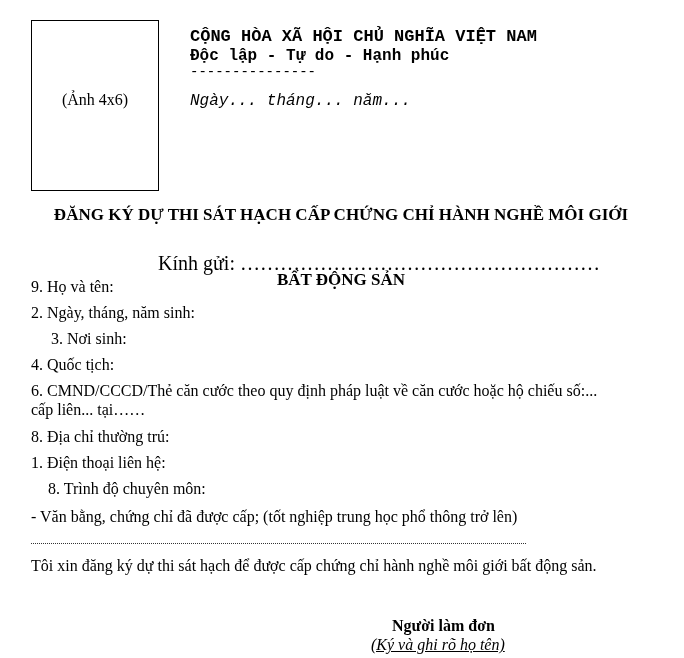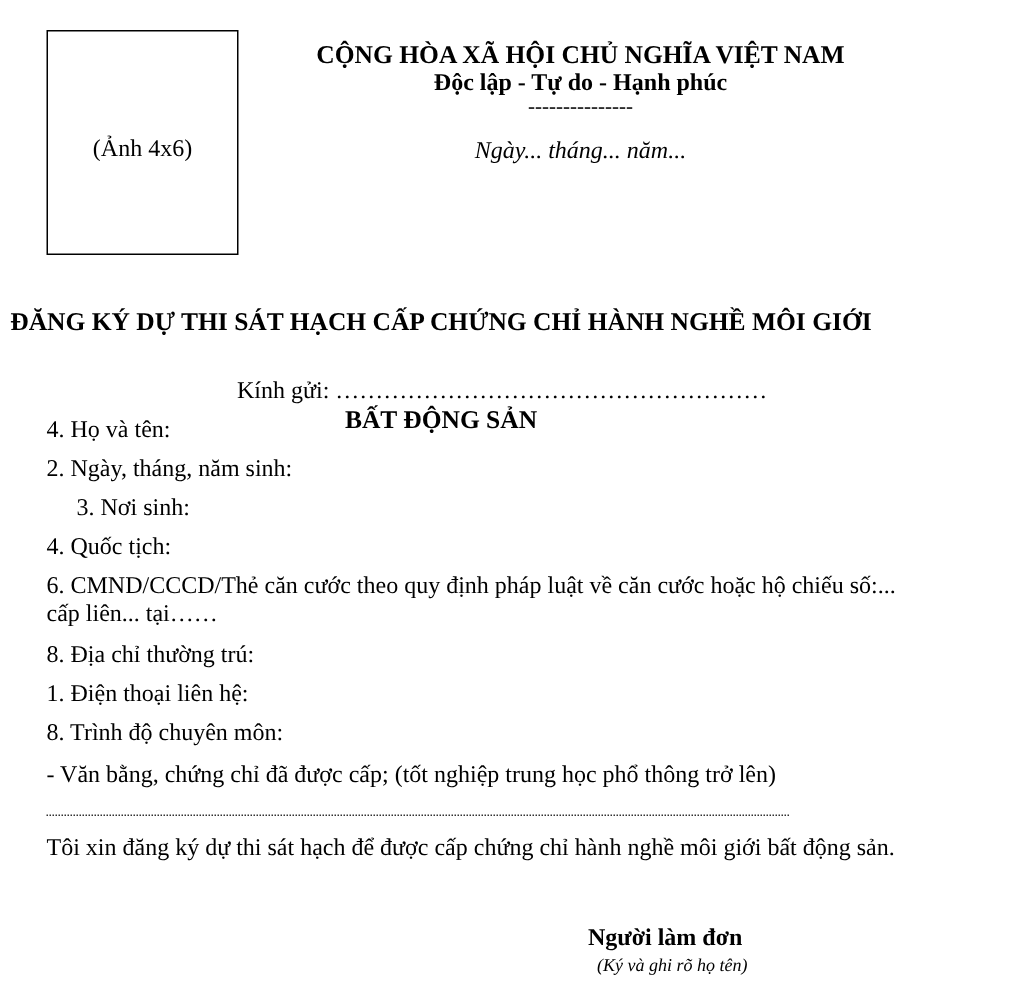--- a/index.html
+++ b/index.html
@@ -3,31 +3,31 @@
 <meta charset="utf-8">
 <style>
   html, body { margin:0; padding:0; background:#ffffff; }
   body {
     width:684px; height:658px; position:relative; overflow:hidden;
     font-family:"Liberation Serif", "DejaVu Serif", serif;
     color:#000; font-size:16px;
   }
   .abs { position:absolute; white-space:nowrap; }
   .photo-box {
-    position:absolute; left:31px; top:20px; width:128px; height:150px;
+    position:absolute; left:31px; top:20px; width:128px; height:171px;
     border:1.3px solid #000; box-sizing:border-box;
   }
   .photo-label {
     position:absolute; left:0; right:0; top:70px; text-align:center;
     font-size:16px;
   }
-  .hdr { position:absolute; left:190px; width:394px; text-align:center; }
+  .hdr { position:absolute; left:190px; width:394px; text-align:left;font-family:Liberation Mono, monospace; }
   .bold { font-weight:bold; }
   .ital { font-style:italic; }
-  .title { position:absolute; left:0; width:588px; text-align:center; font-weight:bold; font-size:17px; }
+  .title { position:absolute; left:0; width:588px; text-align:center; font-weight:bold; font-size:17px;padding-left:47px; }
   .field { position:absolute; left:31px; font-size:16px; white-space:nowrap; }
   .dots-line {
     position:absolute; left:31px; top:543px; width:495px; height:0;
     border-top:1.2px dotted #333;
   }
 </style>
 </head>
 <body>
 
 <div class="photo-box">
@@ -35,31 +35,31 @@
 </div>
 
 <div class="hdr bold" style="top:27px;font-size:17px;">CỘNG HÒA XÃ HỘI CHỦ NGHĨA VIỆT NAM</div>
 <div class="hdr bold" style="top:47px;font-size:16px;">Độc lập - Tự do - Hạnh phúc</div>
 <div class="hdr" style="top:64px;font-size:14px;">---------------</div>
 <div class="hdr ital" style="top:92px;font-size:16px;">Ngày... tháng... năm...</div>
 
 <div class="title" style="top:205px;">ĐĂNG KÝ DỰ THI SÁT HẠCH CẤP CHỨNG CHỈ HÀNH NGHỀ MÔI GIỚI</div>
 <div class="title" style="top:226px;margin-top:44px;">BẤT ĐỘNG SẢN</div>
 
-<div class="abs" style="left:158px;top:252px;font-size:16px;">Kính gửi: ………………………………………………</div>
+<div class="abs" style="left:158px;top:252px;font-size:20px;">Kính gửi: ………………………………………………</div>
 
-<div class="field" style="top:278px;">4. Họ và tên:</div>
+<div class="field" style="top:278px;">9. Họ và tên:</div>
 <div class="field" style="top:304px;">2. Ngày, tháng, năm sinh:</div>
 <div class="field" style="top:330px;margin-left:20px;">3. Nơi sinh:</div>
 <div class="field" style="top:356px;">4. Quốc tịch:</div>
 <div class="field" style="top:382px;">6. CMND/CCCD/Thẻ căn cước theo quy định pháp luật về căn cước hoặc hộ chiếu số:...</div>
 <div class="field" style="top:401px;">cấp liên... tại……</div>
 <div class="field" style="top:428px;">8. Địa chỉ thường trú:</div>
 <div class="field" style="top:454px;">1. Điện thoại liên hệ:</div>
-<div class="field" style="top:480px;">8. Trình độ chuyên môn:</div>
+<div class="field" style="top:480px;margin-left:17px;">8. Trình độ chuyên môn:</div>
 <div class="field" style="top:508px;">- Văn bằng, chứng chỉ đã được cấp; (tốt nghiệp trung học phổ thông trở lên)</div>
 
 <div class="dots-line"></div>
 
 <div class="field" style="top:557px;">Tôi xin đăng ký dự thi sát hạch để được cấp chứng chỉ hành nghề môi giới bất động sản.</div>
 
 <div class="abs bold" style="left:392px;top:617px;font-size:16px;">Người làm đơn</div>
-<div class="abs ital" style="left:398px;top:636px;font-size:12px;">(Ký và ghi rõ họ tên)</div>
+<div class="abs ital" style="left:371px;top:636px;font-size:16px;text-decoration:underline;">(Ký và ghi rõ họ tên)</div>
 
 </body></html>

